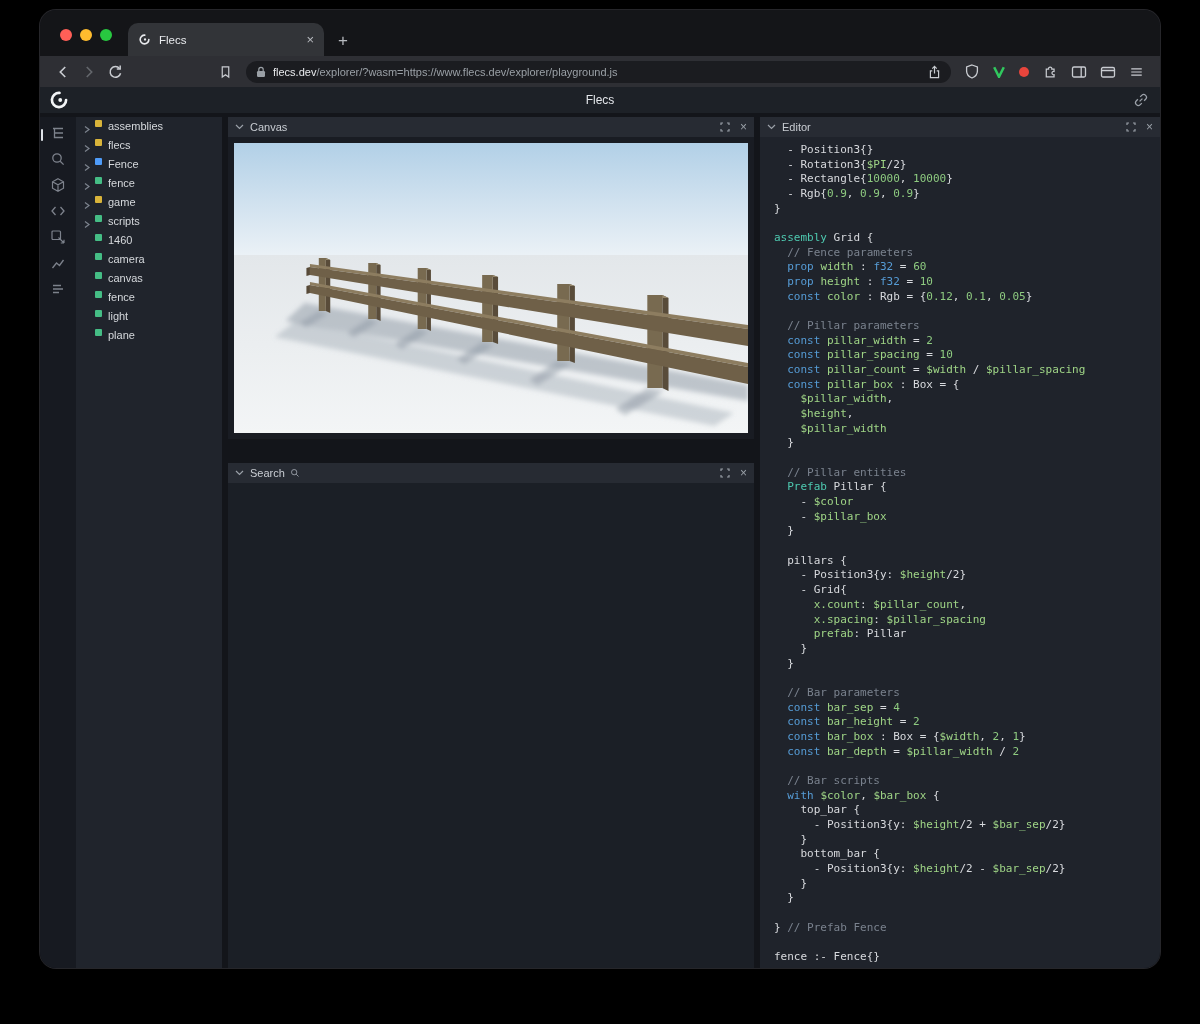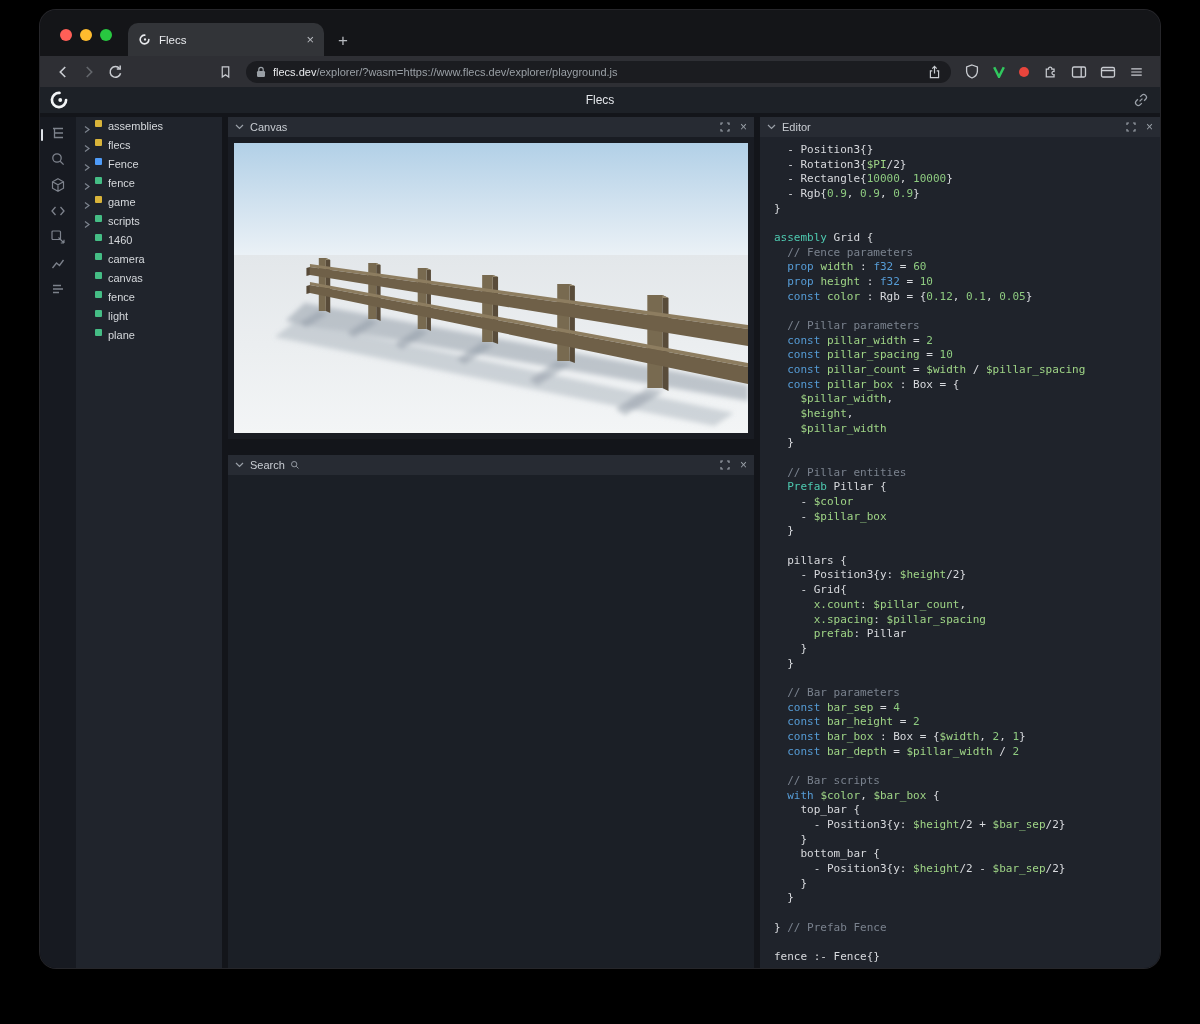--- a/index.html
+++ b/index.html
@@ -52,21 +52,21 @@
   
   .center{flex:1;display:flex;flex-direction:column;margin:0 6px;min-width:0;min-height:0}
   .panel-header{height:20px;background:#272b33;display:flex;align-items:center;padding:0 7px;flex:none}
   .panel-title{font-size:11px;color:#c9cdd3;margin-left:6px}
   .ph-spacer{flex:1}
   .ph-icon{display:flex;align-items:center;margin-left:10px}
   .ph-close{color:#9aa0a8;font-size:12px;line-height:1;margin-left:10px}
   .canvas-panel{height:322px;flex:none;display:flex;flex-direction:column;background:#191c23}
   .canvas-body{flex:1;margin:6px;overflow:hidden}
   .canvas-body svg{display:block;width:100%;height:100%}
-  .search-panel{flex:1;margin-top:16px;display:flex;flex-direction:column;min-height:0;background:#1b1f26}
+  .search-panel{flex:1;margin-top:24px;display:flex;flex-direction:column;min-height:0;background:#1b1f26}
   .search-body{flex:1}
   .editor-panel{width:400px;flex:none;display:flex;flex-direction:column;min-height:0;background:#1f232b}
   .editor-body{flex:1;overflow:hidden;padding:6px 0 0 14px}
 
   
   .code-line{height:14.68px;white-space:pre;font-family:"DejaVu Sans Mono",monospace;font-size:11px;line-height:14.68px}
   .tok-p{color:#d8dade}
   .tok-k{color:#569cd6}
   .tok-a{color:#4ec9b0}
   .tok-n{color:#8ecb80}

